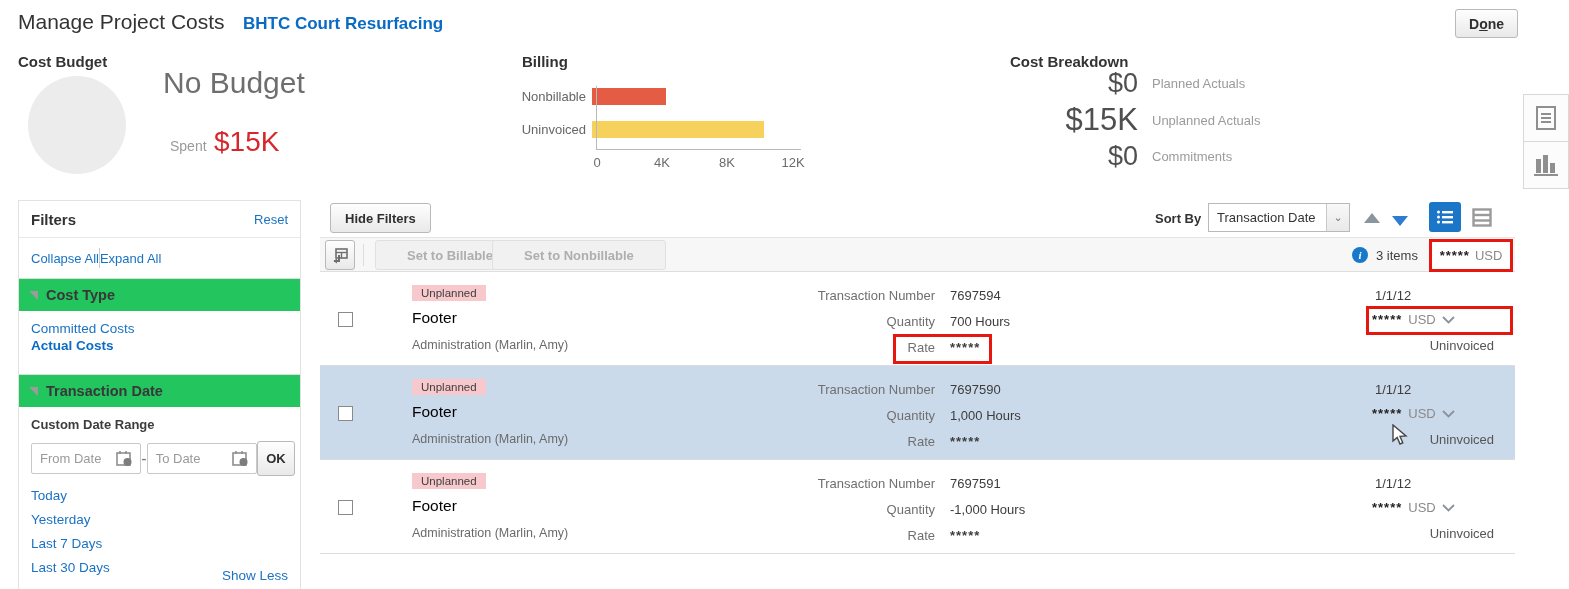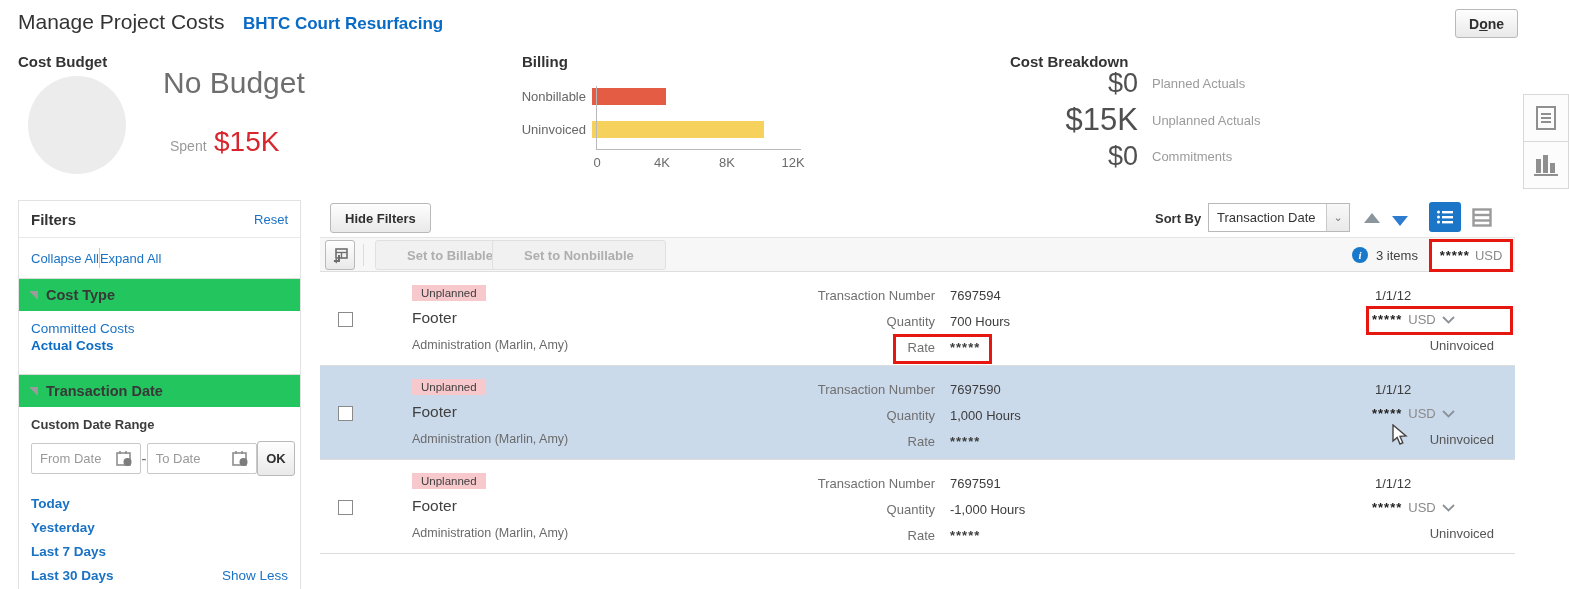--- a/index.html
+++ b/index.html
@@ -55,21 +55,21 @@
   .f-body { padding:10px 12px; }
   .f-item { font-size:13.5px; margin-bottom:11px; cursor:pointer; color:#1a72c4; }
   .f-item.active { font-weight:bold; color:#0b6cc6; }
   .cdr-label { font-size:13px; font-weight:bold; color:#3d3d3d; margin-bottom:9px; }
   .date-row { display:flex; align-items:center; }
   .date-field { width:113px; height:31px; border:1px solid #c9c9c9; border-radius:2px; background:#fff; display:flex; align-items:center; padding:0 6px 0 8px; }
   .date-field input { border:none; outline:none; width:76px; font-size:13px; color:#444; font-family:inherit; }
   .date-field input::placeholder { color:#9a9a9a; }
   .dash { color:#777; }
   .ok-btn { height:35px; width:38px; font-weight:bold; font-size:13px; margin-right:-7px; flex:none; }
-  .quick { margin-top:20px;font-weight:bold; }
+  .quick { margin-top:12px; }
   .quick .link { display:block; margin-bottom:9px; font-size:13.5px; }
   .show-less { position:absolute; right:12px; bottom:6px; font-size:13.5px; }
 
   
   .hide-filters { position:absolute; left:330px; top:203px; height:30px; padding:0 14px; font-weight:bold; }
   .sortby-label { position:absolute; left:1155px; top:211px; font-size:13px; font-weight:bold; color:#333; }
   .sort-select { position:absolute; left:1208px; top:203px; width:142px; height:29px; border:1px solid #b9b9b9; background:#fff; display:flex; align-items:center; cursor:pointer; }
   .sort-select .val { flex:1; padding-left:8px; font-size:13px; color:#333; }
   .sort-select .chev-cell { width:23px; height:100%; background:linear-gradient(#f8f8f8,#e9e9e9); border-left:1px solid #c9c9c9; display:flex; align-items:center; justify-content:center; color:#7a7a7a; font-size:11px; }
   .sort-asc { position:absolute; left:1364px; top:213px; width:0; height:0; border-left:8px solid transparent; border-right:8px solid transparent; border-bottom:10px solid #8b959d; cursor:pointer; }
@@ -93,21 +93,21 @@
   .stars { font-weight:bold; color:#222; font-size:13px; letter-spacing:1px; }
   .curr { color:#8a8a8a; font-size:13px; }
 
   
   .rows { position:absolute; left:320px; top:272px; width:1195px; }
   .cost-row { position:relative; height:94px; border-bottom:1px solid #dcdcdc; background:#fff; cursor:pointer; }
   .cost-row.highlighted { background:#cbdaeb; }
   .row-check { position:absolute; left:18px; top:40px; width:15px; height:15px; appearance:none; -webkit-appearance:none;
                border:1px solid #8a8a8a; background:#fff; cursor:pointer; }
   .badge { position:absolute; left:92px; top:13px; background:#f8c9cc; color:#3e3e3e; font-size:11.5px; padding:2px 9px; }
-  .row-title { position:absolute; left:92px; top:37px; font-size:15.5px; color:#404040; }
+  .row-title { position:absolute; left:92px; top:37px; font-size:15.5px; color:#000000; }
   .row-sub { position:absolute; left:92px; top:66px; font-size:12.5px; color:#6a6a6a; }
   .fline { position:absolute; left:390px; width:360px; display:flex; font-size:13px; }
   .fline .fl { width:225px; text-align:right; color:#6f6f6f; }
   .fline .fv { margin-left:15px; color:#3c3c3c; }
   .fline.l1 { top:16px; } .fline.l2 { top:42px; } .fline.l3 { top:68px; }
   .fv.masked { font-weight:bold; letter-spacing:1px; }
   .r-date { position:absolute; left:1055px; top:16px; font-size:13px; color:#3c3c3c; }
   .r-amount { position:absolute; left:1052px; top:40px; font-size:13px; display:flex; align-items:center; gap:6px; }
   .chev-icon { color:#8b9298; font-size:12px; cursor:pointer; }
   .r-status { position:absolute; right:21px; top:66px; font-size:13px; color:#555; }

